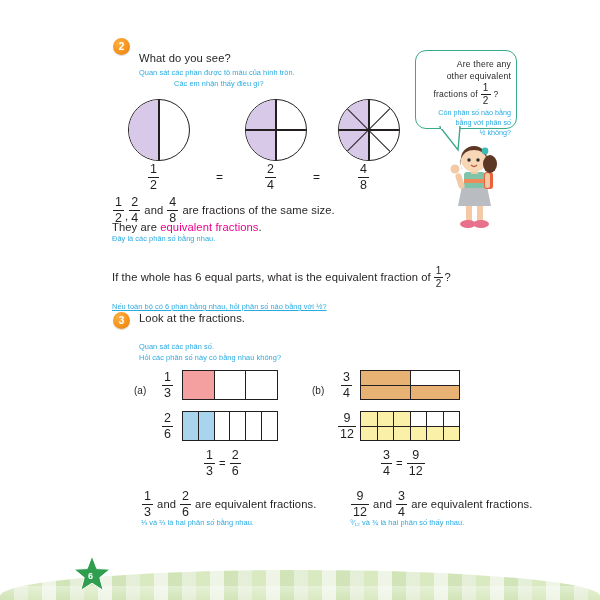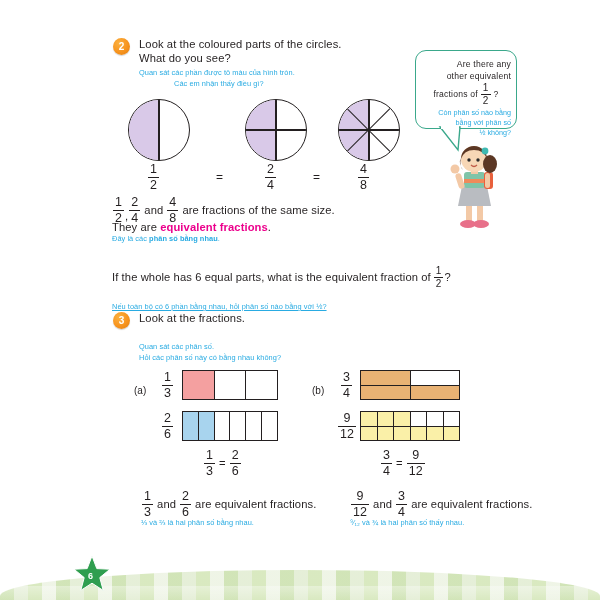--- a/index.html
+++ b/index.html
@@ -19,21 +19,21 @@
     background:radial-gradient(circle at 35% 30%, #fbb040 0%, #f7941e 55%, #e07d10 100%);
     color:#ffffff;font-size:10px;font-weight:bold;
     display:flex;align-items:center;justify-content:center;
     box-shadow:0 1px 1px rgba(0,0,0,.18);
   }
 
   
   .en{font-size:11.2px;color:#231f20;letter-spacing:.1px;line-height:14.5px;}
   .vi{font-size:7.4px;color:#29abe2;line-height:10.2px;letter-spacing:.05px;}
   .vi b{color:#29abe2;}
-  .pink{color:#ec008c;font-weight:bold;}
+  .pink{color:#ec008c;font-weight:normal;}
 
   .blk{position:absolute;}
 
   
   .frac{display:inline-flex;flex-direction:column;align-items:center;
         vertical-align:middle;line-height:1;margin:0 1px;}
   .frac .num{font-size:11px;padding:0 2px;}
   .frac .den{font-size:11px;padding:0 2px;border-top:1.1px solid #231f20;margin-top:1px;padding-top:1px;}
   .frac.big .num,.frac.big .den{font-size:12.5px;}
   .frac.sm .num,.frac.sm .den{font-size:10px;}
@@ -86,21 +86,20 @@
 </style>
 </head>
 <body>
 
 <div class="page">
 
   <div class="qbadge" style="left:113px;top:38px;">
     <span>2</span>
   </div>
 
-  <div class="blk en" style="left:139px;top:37px;width:280px;">Look at the coloured parts of the circles.</div>
   <div class="blk en" style="left:139px;top:51px;width:280px;">What do you see?</div>
   <div class="blk vi" style="left:139px;top:68px;width:300px;">Quan sát các phần được tô màu của hình tròn.</div>
   <div class="blk vi" style="left:139px;top:79px;width:300px;margin-left:35px;">Các em nhận thấy điều gì?</div>
 
   <div class="circ" style="left:128px;top:99px;width:62px;height:62px;">
     <div class="sh" style="left:0;top:0;width:50%;height:100%;"></div>
     <div class="ln" style="left:50%;top:0;width:1.3px;height:100%;margin-left:-0.65px;"></div>
   </div>
   <div class="blk" style="left:147px;top:163px;">
     <span class="frac big">

